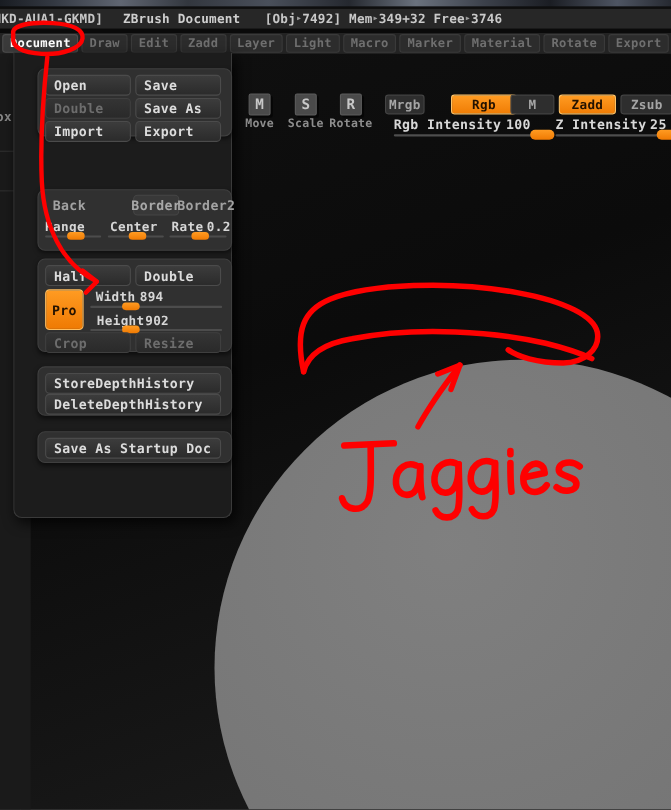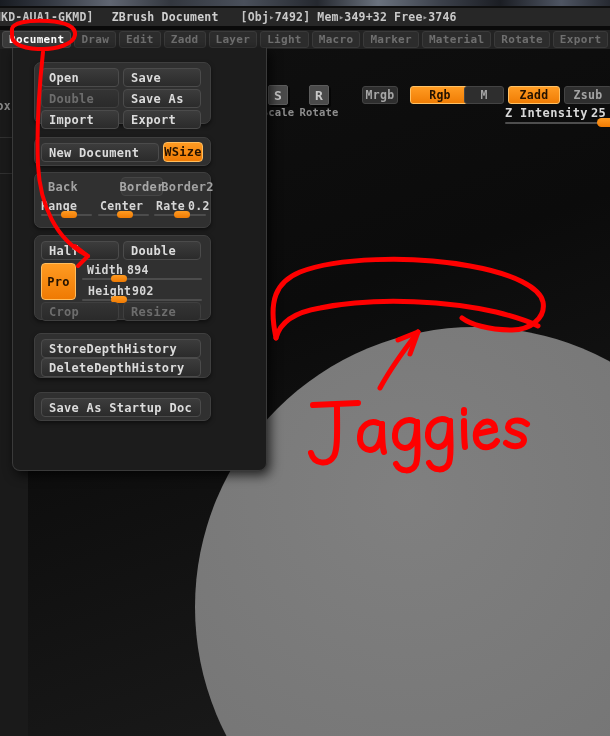--- a/index.html
+++ b/index.html
@@ -170,21 +170,21 @@
   }
   .sl-thumb {
     position: absolute; top: 12px; width: 22px; height: 9px;
     background: linear-gradient(180deg,#ff9b22,#ef7a03);
     border-radius: 5px;
   }
 
   
   .palette {
     position: absolute; left: 12px; top: 48px;
-    width: 255px; height: 423px;
+    width: 199px; height: 423px;
     background: #1c1c1c;
     border: 1px solid #3a3a3a;
     border-top: none;
     border-radius: 0 0 8px 8px;
     box-shadow: 3px 4px 12px rgba(0,0,0,.75);
     z-index: 5;
     text-decoration: underline;
   }
 
   .group {
@@ -309,50 +309,52 @@
     </div>
     <div class="tb-icon" style="left:48px">
       <div class="tb-glyph">S</div>
       <div class="tb-cap">Scale</div>
     </div>
     <div class="tb-icon" style="left:89px">
       <div class="tb-glyph">R</div>
       <div class="tb-cap">Rotate</div>
     </div>
 
-    <div class="modebtn off" style="left:152px; width:36px">Mrgb</div>
+    <div class="modebtn off" style="left:140px; width:36px">Mrgb</div>
     <div class="modebtn on" style="left:200px; width:60px">Rgb</div>
     <div class="modebtn off" style="left:254px; width:40px">M</div>
     <div class="modebtn on" style="left:298px; width:52px">Zadd</div>
     <div class="modebtn off" style="left:354px; width:48px">Zsub</div>
 
+    <div class="slider-row" style="left:148px; width:145px">
+      <div class="sl-label">Rgb Intensity</div>
+      <div class="sl-label" style="left:102px">100</div>
+      <div class="sl-track" style="left:0; width:145px"></div>
+      <div class="sl-thumb" style="left:124px"></div>
+    </div>
 
     <div class="slider-row" style="left:295px; width:115px">
       <div class="sl-label">Z Intensity</div>
       <div class="sl-label" style="left:86px">25</div>
       <div class="sl-track" style="left:0; width:115px"></div>
       <div class="sl-thumb" style="left:92px"></div>
     </div>
   </div>
 
   <div class="palette">
 
     <div class="group" style="left:21px; top:14px; width:177px; height:62px;">
       <div class="pbtn" style="left:6px; top:5px; width:78px">Open</div>
       <div class="pbtn" style="left:88px; top:5px; width:78px">Save</div>
       <div class="pbtn dim" style="left:6px; top:26px; width:78px">Double</div>
       <div class="pbtn" style="left:88px; top:26px; width:78px">Save As</div>
       <div class="pbtn" style="left:6px; top:47px; width:78px">Import</div>
       <div class="pbtn" style="left:88px; top:47px; width:78px">Export</div>
     </div>
 
-    <div class="group" style="left:21px; top:89px; width:177px; height:29px;">
-      <div class="pbtn" style="left:6px; top:5px; width:118px">New Document</div>
-      <div class="bigorange" style="left:128px; top:4px; width:40px; height:20px">WSize</div>
-    </div>
 
     <div class="group" style="left:21px; top:124px; width:177px; height:56px;">
       <div class="pbtn plain" style="left:6px; top:4px; width:78px">Back</div>
       <div class="pbtn subtle center" style="left:86px; top:4px; width:42px">Border</div>
       <div class="pbtn plain center" style="left:130px; top:4px; width:45px">Border2</div>
 
       <div class="psl-label" style="left:6px; top:26px">Range</div>
       <div class="psl-track" style="left:6px; top:41px; width:51px"></div>
       <div class="psl-thumb" style="left:26px; top:38px"></div>
 

